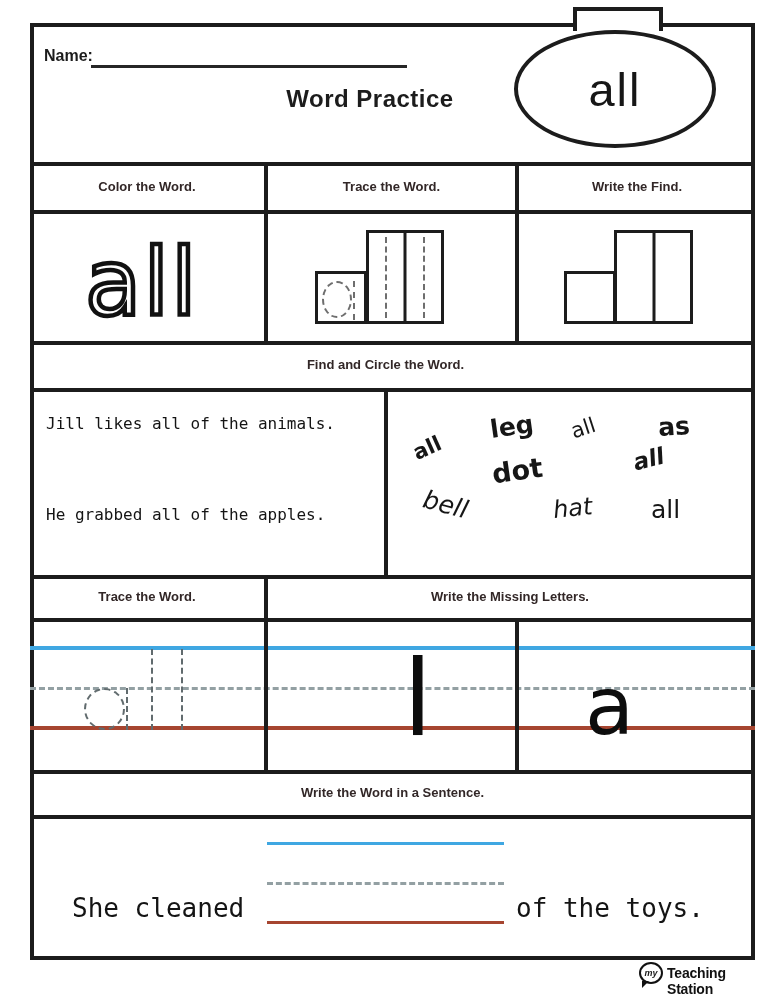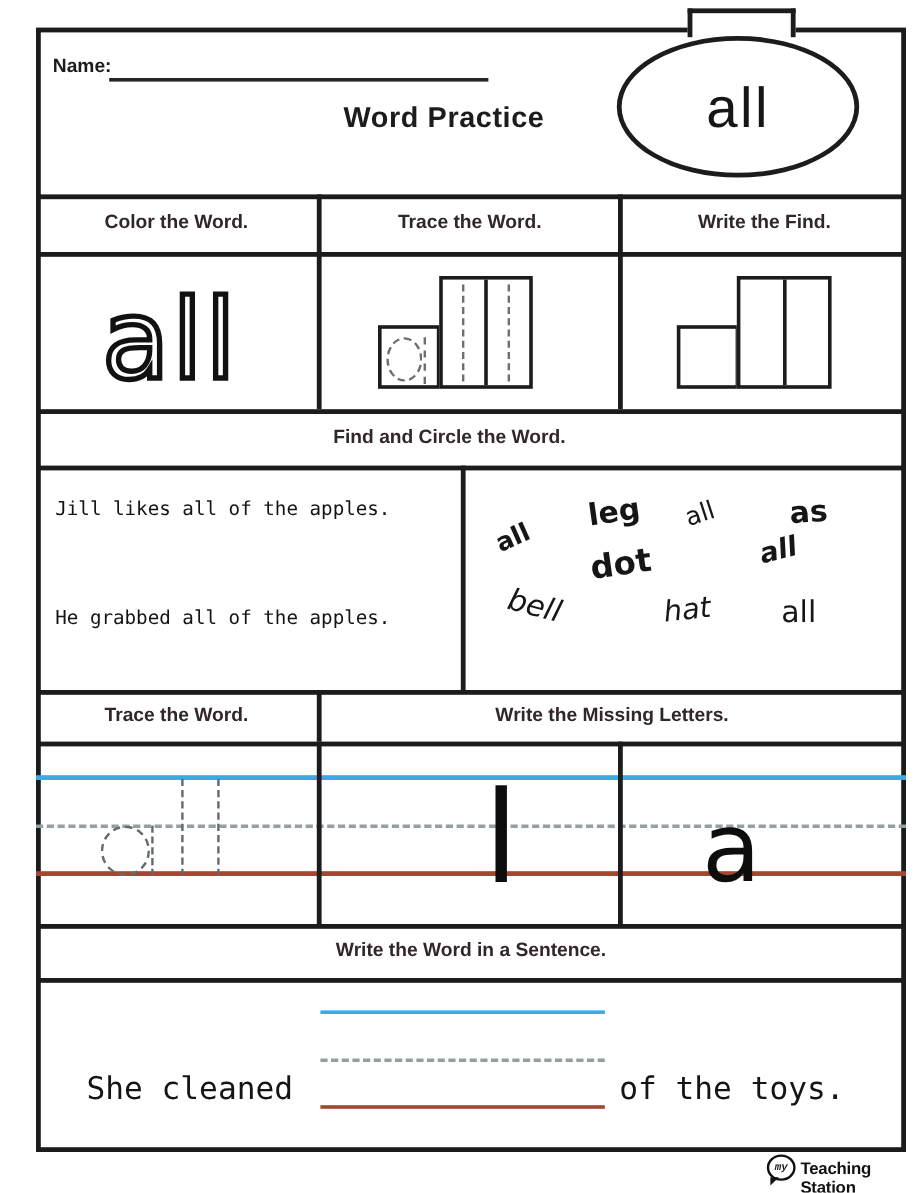--- a/index.html
+++ b/index.html
@@ -19,25 +19,25 @@
         border:4px solid #1c1c1c;border-radius:50%;box-sizing:border-box;z-index:3;
         display:flex;align-items:center;justify-content:center;}
   .oval span{font-size:47px;letter-spacing:2px;color:#161616;}
   .name-label{position:absolute;left:44px;top:47px;font-size:16px;font-weight:600;z-index:5;}
   .name-line{position:absolute;left:91px;top:65px;width:316px;height:3px;background:#262626;z-index:5;}
   .main-title{position:absolute;left:250px;top:85px;width:240px;text-align:center;
               font-size:24px;font-weight:800;letter-spacing:0.5px;z-index:5;}
 
   
   .hdr{position:absolute;display:flex;align-items:center;justify-content:center;
-       font-size:16px;font-weight:700;color:#322727;z-index:5;}
+       font-size:13px;font-weight:700;color:#322727;z-index:5;}
   .hdr-color{left:30px;top:162px;width:234px;height:48px;}
   .hdr-trace{left:268px;top:162px;width:247px;height:48px;}
   .hdr-write{left:519px;top:162px;width:236px;height:48px;}
-  .hdr-find {left:12px;top:341px;width:725px;height:47px;}
+  .hdr-find {left:23px;top:341px;width:725px;height:47px;}
   .hdr-trace2{left:30px;top:575px;width:234px;height:43px;}
   .hdr-missing{left:268px;top:575px;width:484px;height:43px;}
   .hdr-sentence{left:30px;top:770px;width:725px;height:45px;}
 
   
   .bubble-word{position:absolute;left:75px;top:212px;z-index:5;}
   .lbox{position:absolute;border:3px solid #1c1c1c;box-sizing:border-box;background:#ffffff;z-index:5;}
   .lbox-split::after{content:"";position:absolute;left:50%;top:0;bottom:0;width:3px;
                      background:#1c1c1c;transform:translateX(-50%);}
   .dashv{position:absolute;border-left:2px dashed #6e6e6e;z-index:6;}
@@ -66,21 +66,21 @@
   .ml-l{left:403px;top:646px;font-size:106px;}
   .ml-a{left:585px;top:667px;font-size:80px;}
 
   
   .sent-text{position:absolute;top:893px;font-size:26px;font-family:"DejaVu Sans Mono", monospace;
              color:#141414;z-index:5;white-space:nowrap;}
 
   
   .logo-bubble{position:absolute;left:639px;top:962px;width:24px;height:22px;border:2.5px solid #111;
                border-radius:50%;box-sizing:border-box;display:flex;align-items:center;justify-content:center;z-index:5;}
-  .logo-bubble span{font-size:9px;font-weight:700;font-style:italic;font-family:Liberation Mono, monospace;}
+  .logo-bubble span{font-size:9px;font-weight:700;font-style:italic;font-family:Liberation Sans, sans-serif;}
   .logo-tail{position:absolute;left:642px;top:981px;width:0;height:0;z-index:5;
              border-left:7px solid #111;border-bottom:7px solid transparent;}
   .brand-text{position:absolute;left:667px;top:965px;font-size:14px;font-weight:700;
               letter-spacing:-0.2px;color:#111;z-index:5;}
 </style>
 </head>
 <body>
 
 <div class="page">
 
@@ -123,21 +123,21 @@
   <div class="lbox lbox-split" style="left:366px;top:230px;width:78px;height:94px"></div>
   <div class="dashc" style="left:322px;top:281px;width:30px;height:37px"></div>
   <div class="dashv" style="left:353px;top:281px;height:39px"></div>
   <div class="dashv" style="left:385px;top:237px;height:81px"></div>
   <div class="dashv" style="left:423px;top:237px;height:81px"></div>
 
   <div class="lbox" style="left:564px;top:271px;width:52px;height:53px"></div>
   <div class="lbox lbox-split" style="left:614px;top:230px;width:79px;height:94px"></div>
 
   <div class="hdr hdr-find">Find and Circle the Word.</div>
-  <div class="sentence-line" style="top:414px">Jill likes all of the apples.</div>
+  <div class="sentence-line" style="top:414px">Jill likes all of the animals.</div>
   <div class="sentence-line" style="top:505px">He grabbed all of the apples.</div>
 
   <span class="cloud-word w0">all</span>
   <span class="cloud-word w1">leg</span>
   <span class="cloud-word w2">all</span>
   <span class="cloud-word w3">as</span>
   <span class="cloud-word w4">dot</span>
   <span class="cloud-word w5">all</span>
   <span class="cloud-word w6">bell</span>
   <span class="cloud-word w7">hat</span>

